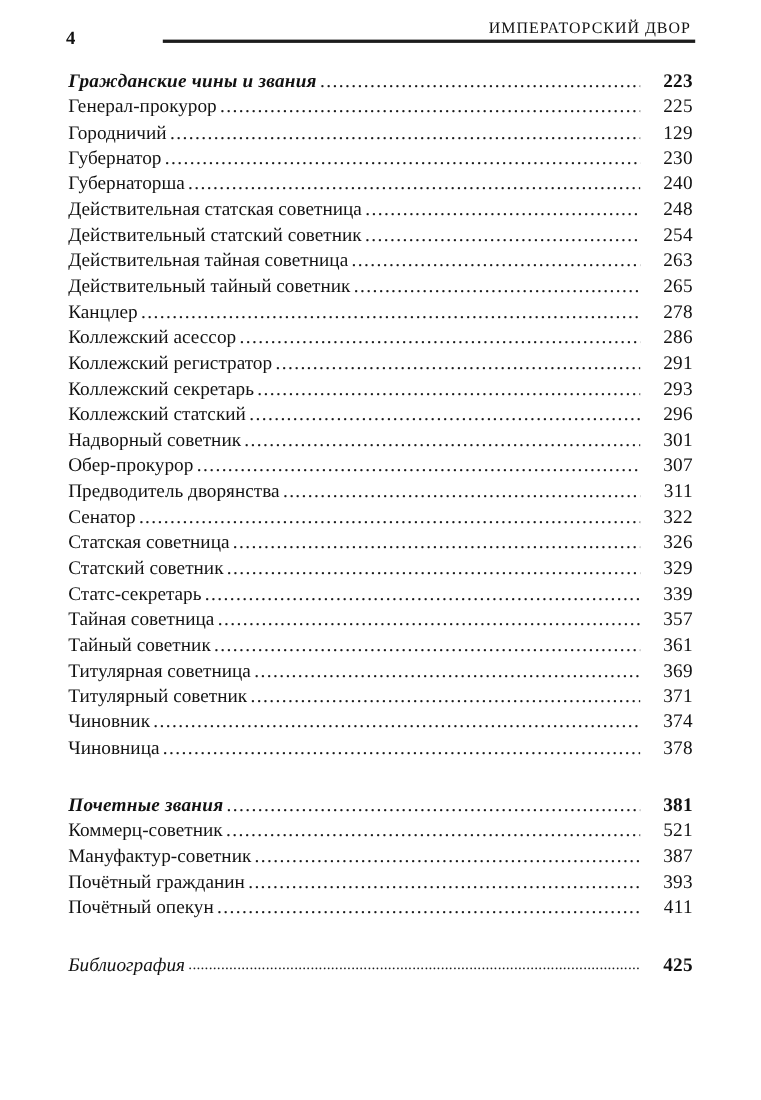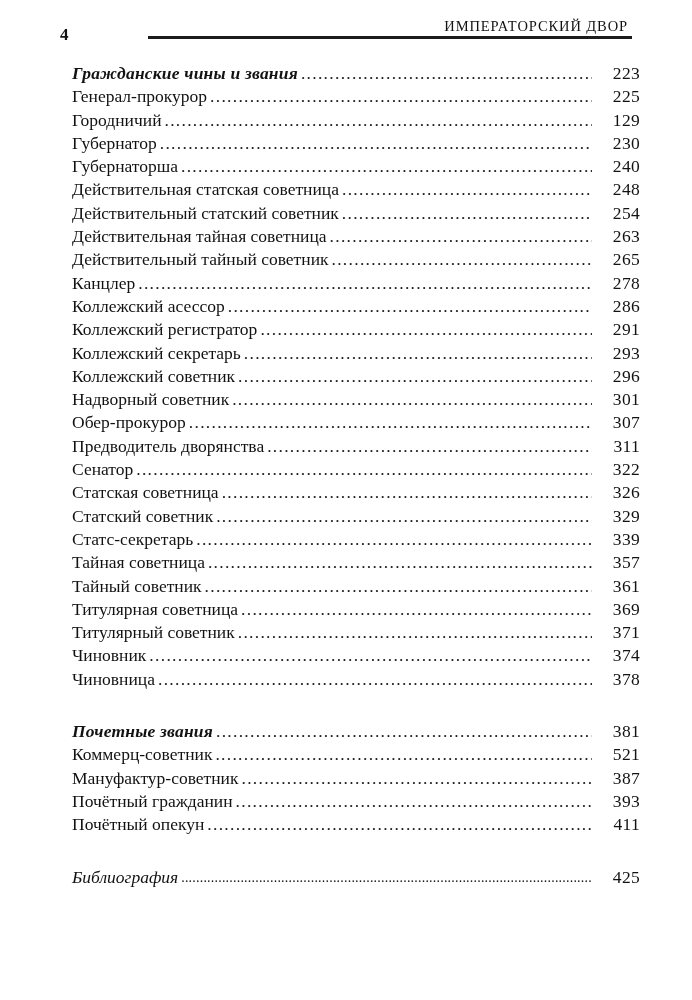--- a/index.html
+++ b/index.html
@@ -53,21 +53,21 @@
     top: 0px;
     font-size: 14.5px;
     letter-spacing: 0.9px;
     color: #121212;
     white-space: nowrap;
   }
 
   
   .toc {
     position: absolute;
-    left: 72px;
+    left: 62px;
     top: 62px;
     width: 568px;
   }
 
   .toc-row {
     display: flex;
     align-items: flex-end;
     width: 100%;
     height: 23.3px;
     font-size: 17.5px;
@@ -117,21 +117,21 @@
   .toc-page {
     flex: 0 0 44px;
     text-align: right;
     font-weight: normal;
     padding-left: 4px;
     font-size: 17.5px;
     letter-spacing: 0.3px;
   }
   .toc-row.section .toc-page,
   .toc-row.biblio .toc-page {
-    font-weight: normal;
+    font-weight: bold;
   }
 </style>
 </head>
 <body>
 
 <div class="page">
 
   <div class="running-head">
     <div class="folio">4</div>
     <div class="head-rule"></div>
@@ -198,21 +198,21 @@
         <span class="toc-title">Коллежский регистратор</span>
         <span class="leader"></span>
         <span class="toc-page">291</span>
       </div>
       <div class="toc-row entry">
         <span class="toc-title">Коллежский секретарь</span>
         <span class="leader"></span>
         <span class="toc-page">293</span>
       </div>
       <div class="toc-row entry">
-        <span class="toc-title">Коллежский советник</span>
+        <span class="toc-title">Коллежский статский</span>
         <span class="leader"></span>
         <span class="toc-page">296</span>
       </div>
       <div class="toc-row entry">
         <span class="toc-title">Надворный советник</span>
         <span class="leader"></span>
         <span class="toc-page">301</span>
       </div>
       <div class="toc-row entry">
         <span class="toc-title">Обер-прокурор</span>

